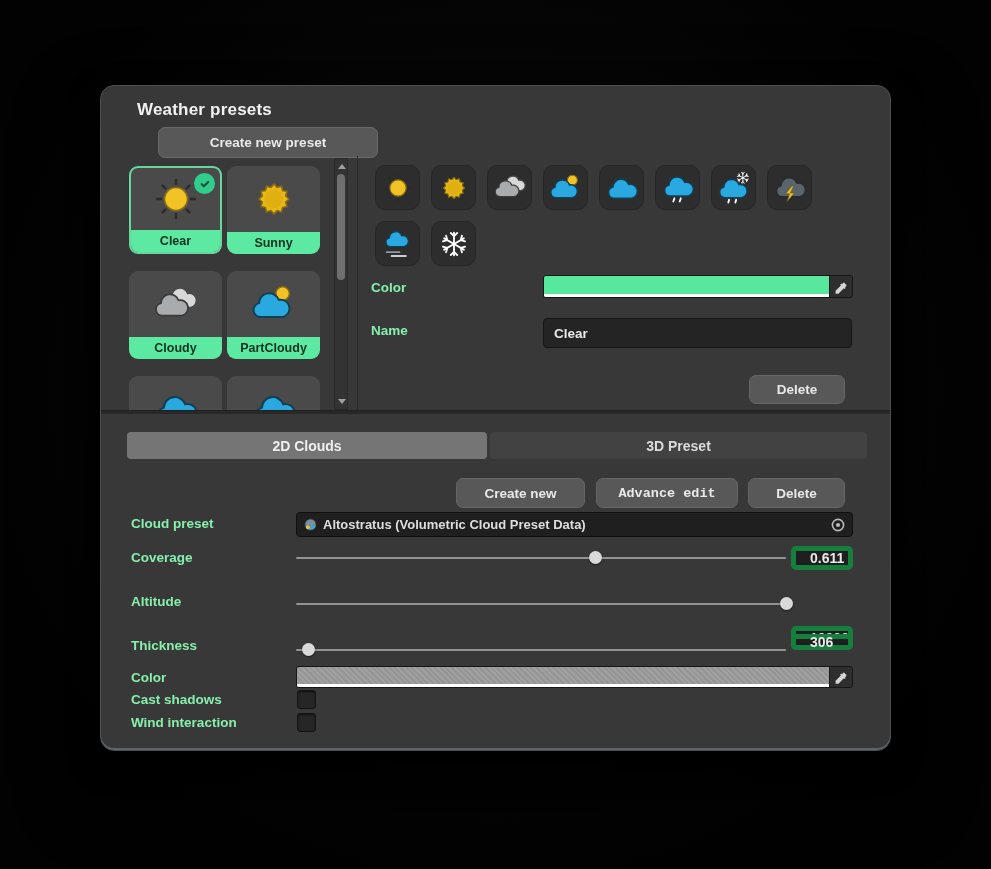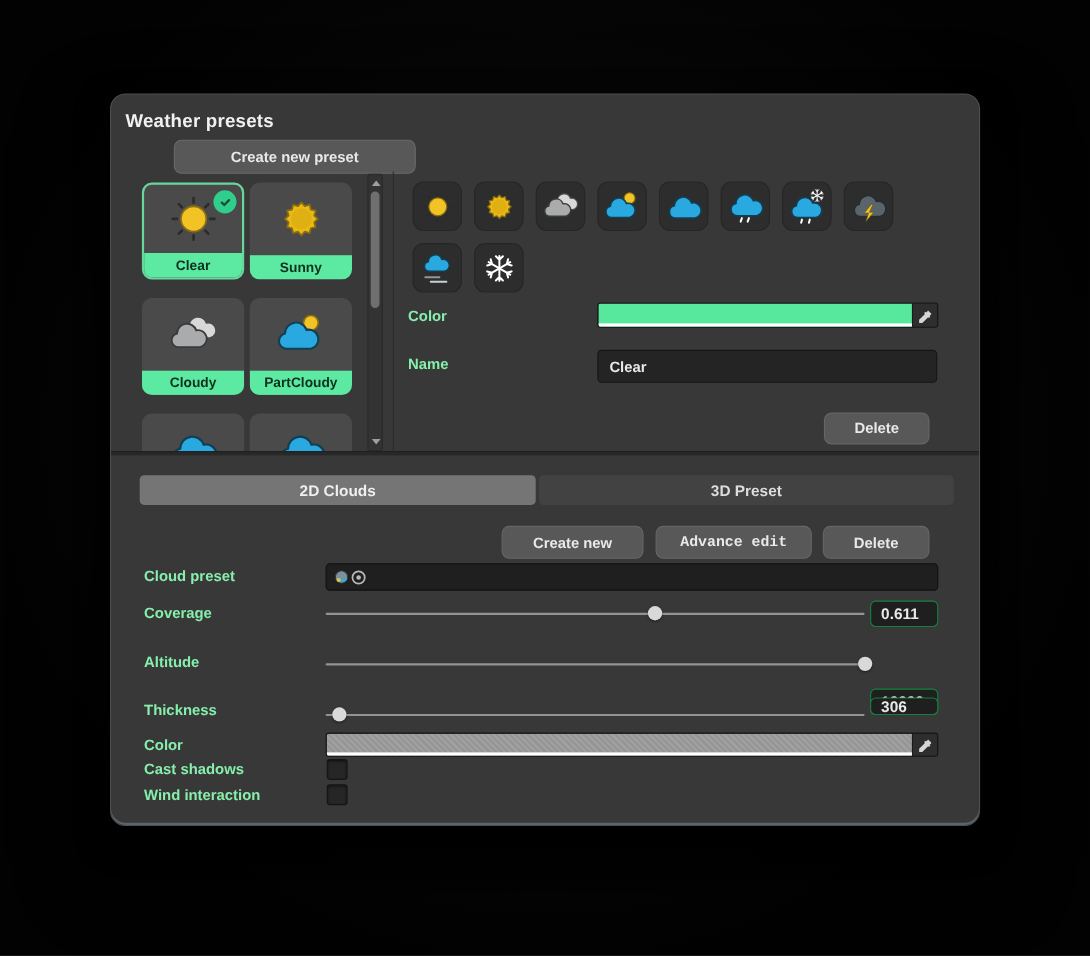--- a/index.html
+++ b/index.html
@@ -9,21 +9,21 @@
     font-family:"Liberation Sans", sans-serif;
     -webkit-font-smoothing:antialiased;
   }
   .panel{
     position:absolute;left:100px;top:85px;width:789px;height:664px;
     background:#383838;border:1px solid #4e4e4e;border-radius:14px;
     box-shadow:0 35px 80px rgba(0,0,0,.95), 0 12px 30px rgba(0,0,0,.85),
                inset 0 -2px 0 rgba(128,158,172,.45);
   }
   .abs{position:absolute;}
-  .title{left:13px;top:14px;font-size:17px;font-weight:bold;color:#f1f1f1;letter-spacing:.2px;}
+  .title{left:36px;top:14px;font-size:17px;font-weight:bold;color:#f1f1f1;letter-spacing:.2px;}
   .btn{
     background:#585858;border:1px solid #666;border-radius:7px;color:#e9e9e9;
     font-weight:bold;font-size:13.5px;display:flex;align-items:center;justify-content:center;
     box-sizing:border-box;cursor:pointer;
   }
   .btn-create-preset{left:29px;top:41px;width:220px;height:31px;border-color:#6a6a6a;margin-left:28px;}
 
   
   .preset-clip{left:26px;top:76px;width:200px;height:248px;overflow:hidden;}
   .card{
@@ -81,22 +81,22 @@
   .tab-2d{left:26px;top:346px;width:360px;background:#757575;}
   .tab-3d{left:389px;top:346px;width:377px;background:#424242;color:#dcdcdc;}
 
   
   .slider-track{height:2px;background:#939393;border-radius:1px;position:relative;cursor:pointer;}
   .slider-handle{
     position:absolute;top:-6px;width:13px;height:13px;border-radius:50%;
     background:#d9d9d9;margin-left:-6px;cursor:pointer;box-shadow:0 1px 2px rgba(0,0,0,.5);
   }
   .value-box{
-    background:#1f1f1f;border:1px solid #15803d;border-radius:5px;color:#e9e9e9;
-    font-size:14px;font-weight:bold;display:flex;align-items:center;padding-left:9px;
+    background:#1f1f1f;border:5px solid #15803d;border-radius:5px;color:#e9e9e9;
+    font-size:14px;font-weight:bold;display:flex;align-items:center;padding-left:14px;
     box-sizing:border-box;cursor:text;
   }
   .combo{
     background:#1f1f1f;border:1px solid #101010;border-radius:4px;display:flex;align-items:center;
     box-sizing:border-box;padding:0 6px 0 6px;cursor:pointer;
   }
   .combo .combo-text{flex:1;font-size:13px;font-weight:bold;color:#dedede;margin-left:5px;
     white-space:nowrap;overflow:hidden;text-overflow:ellipsis;}
   .checkbox{
     width:19px;height:19px;background:#262626;border:1px solid #141414;border-radius:3px;
@@ -325,20 +325,21 @@
   <div class="abs btn" style="left:495px;top:392px;width:142px;height:30px;font-family:Liberation Mono, monospace;">Advance edit</div>
   <div class="abs btn" style="left:647px;top:392px;width:97px;height:30px;">Delete</div>
 
   <div class="abs field-label" style="left:30px;top:430px;">Cloud preset</div>
   <div class="abs combo" style="left:195px;top:426px;width:557px;height:25px;">
     <svg viewBox="0 0 16 16" width="15" height="15">
       <circle cx="8" cy="8" r="6" fill="#7c8f9c" stroke="#2b3338" stroke-width="1"></circle>
       <path d="M2.3 9.2a6 6 0 0 0 11.4 0z" fill="#4aa3c8"></path>
       <circle cx="5.2" cy="11" r="2" fill="#e8c23a"></circle>
     </svg>
+    <span class="combo-text">Altostratus (Volumetric Cloud Preset Data)</span>
     <svg viewBox="0 0 16 16" width="16" height="16">
         <use href="#target-icon-g"></use>
       </svg>
   </div>
 
   <div class="abs field-label" style="left:30px;top:464px;">Coverage</div>
   <div class="abs slider-track" style="left:195px;top:471px;width:490px;">
     <div class="slider-handle" style="left: 61%;"></div>
   </div>
   <div class="abs value-box" style="left:690px;top:460px;width:62px;height:24px;">0.611</div>

